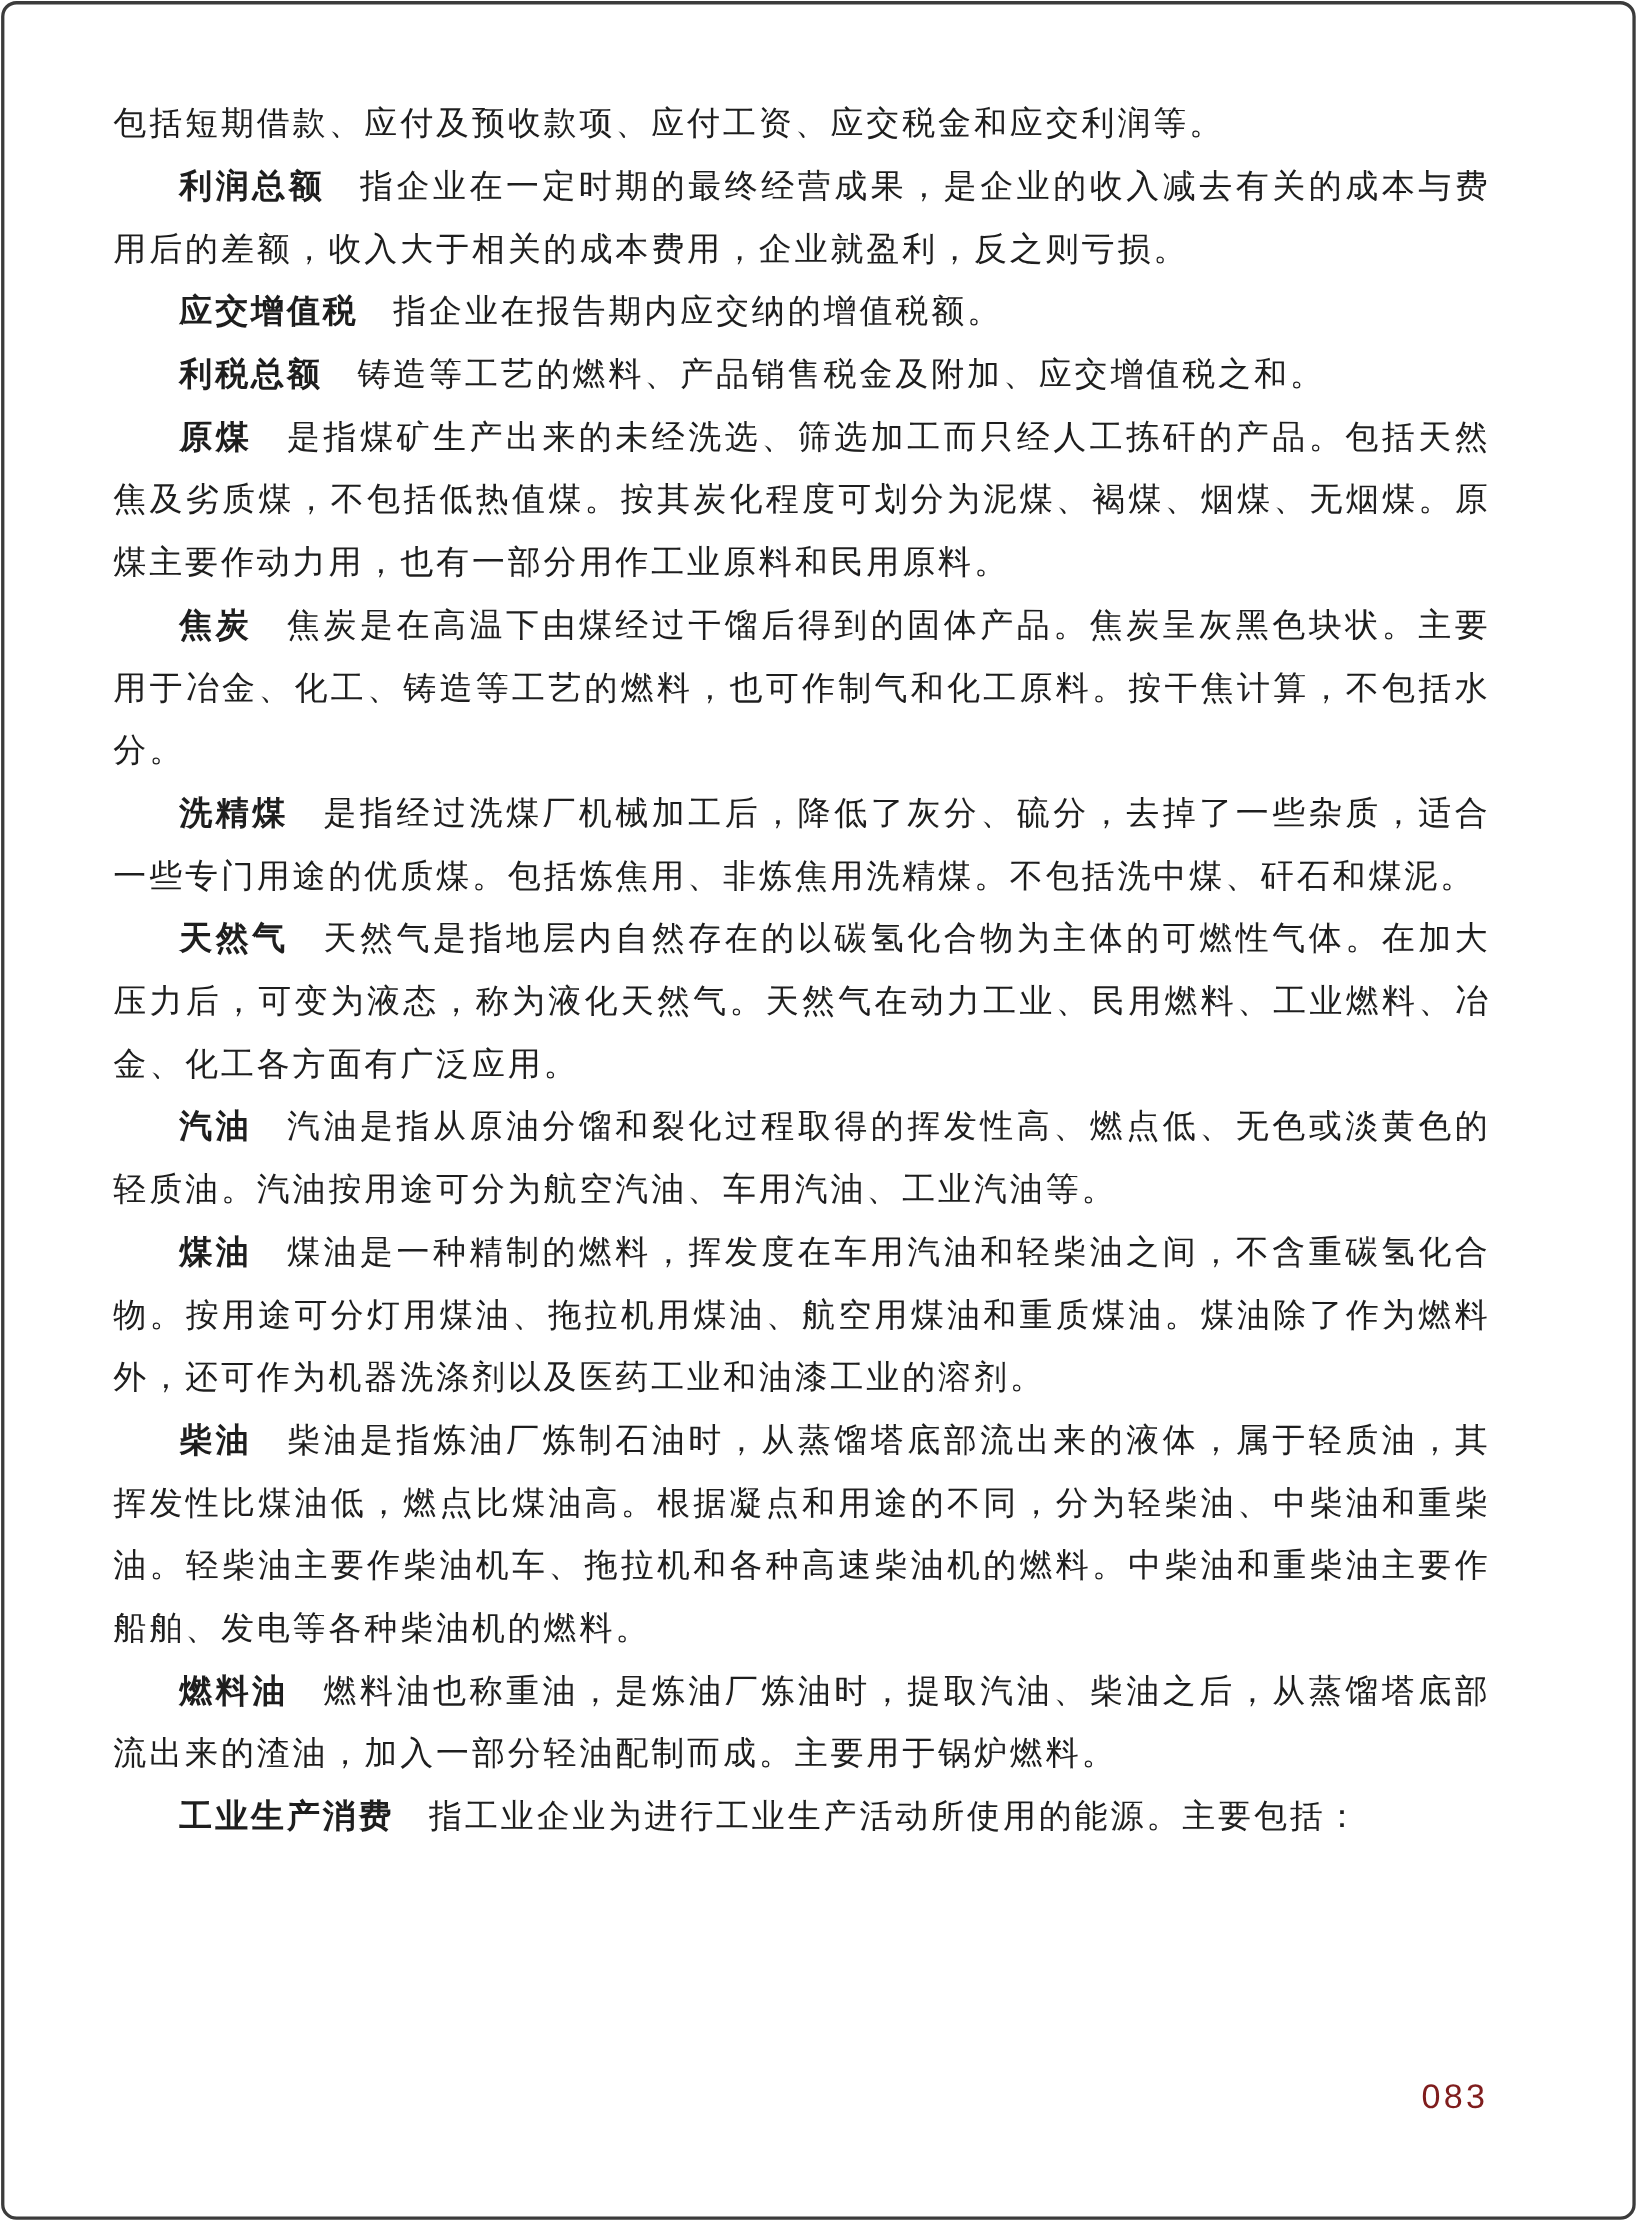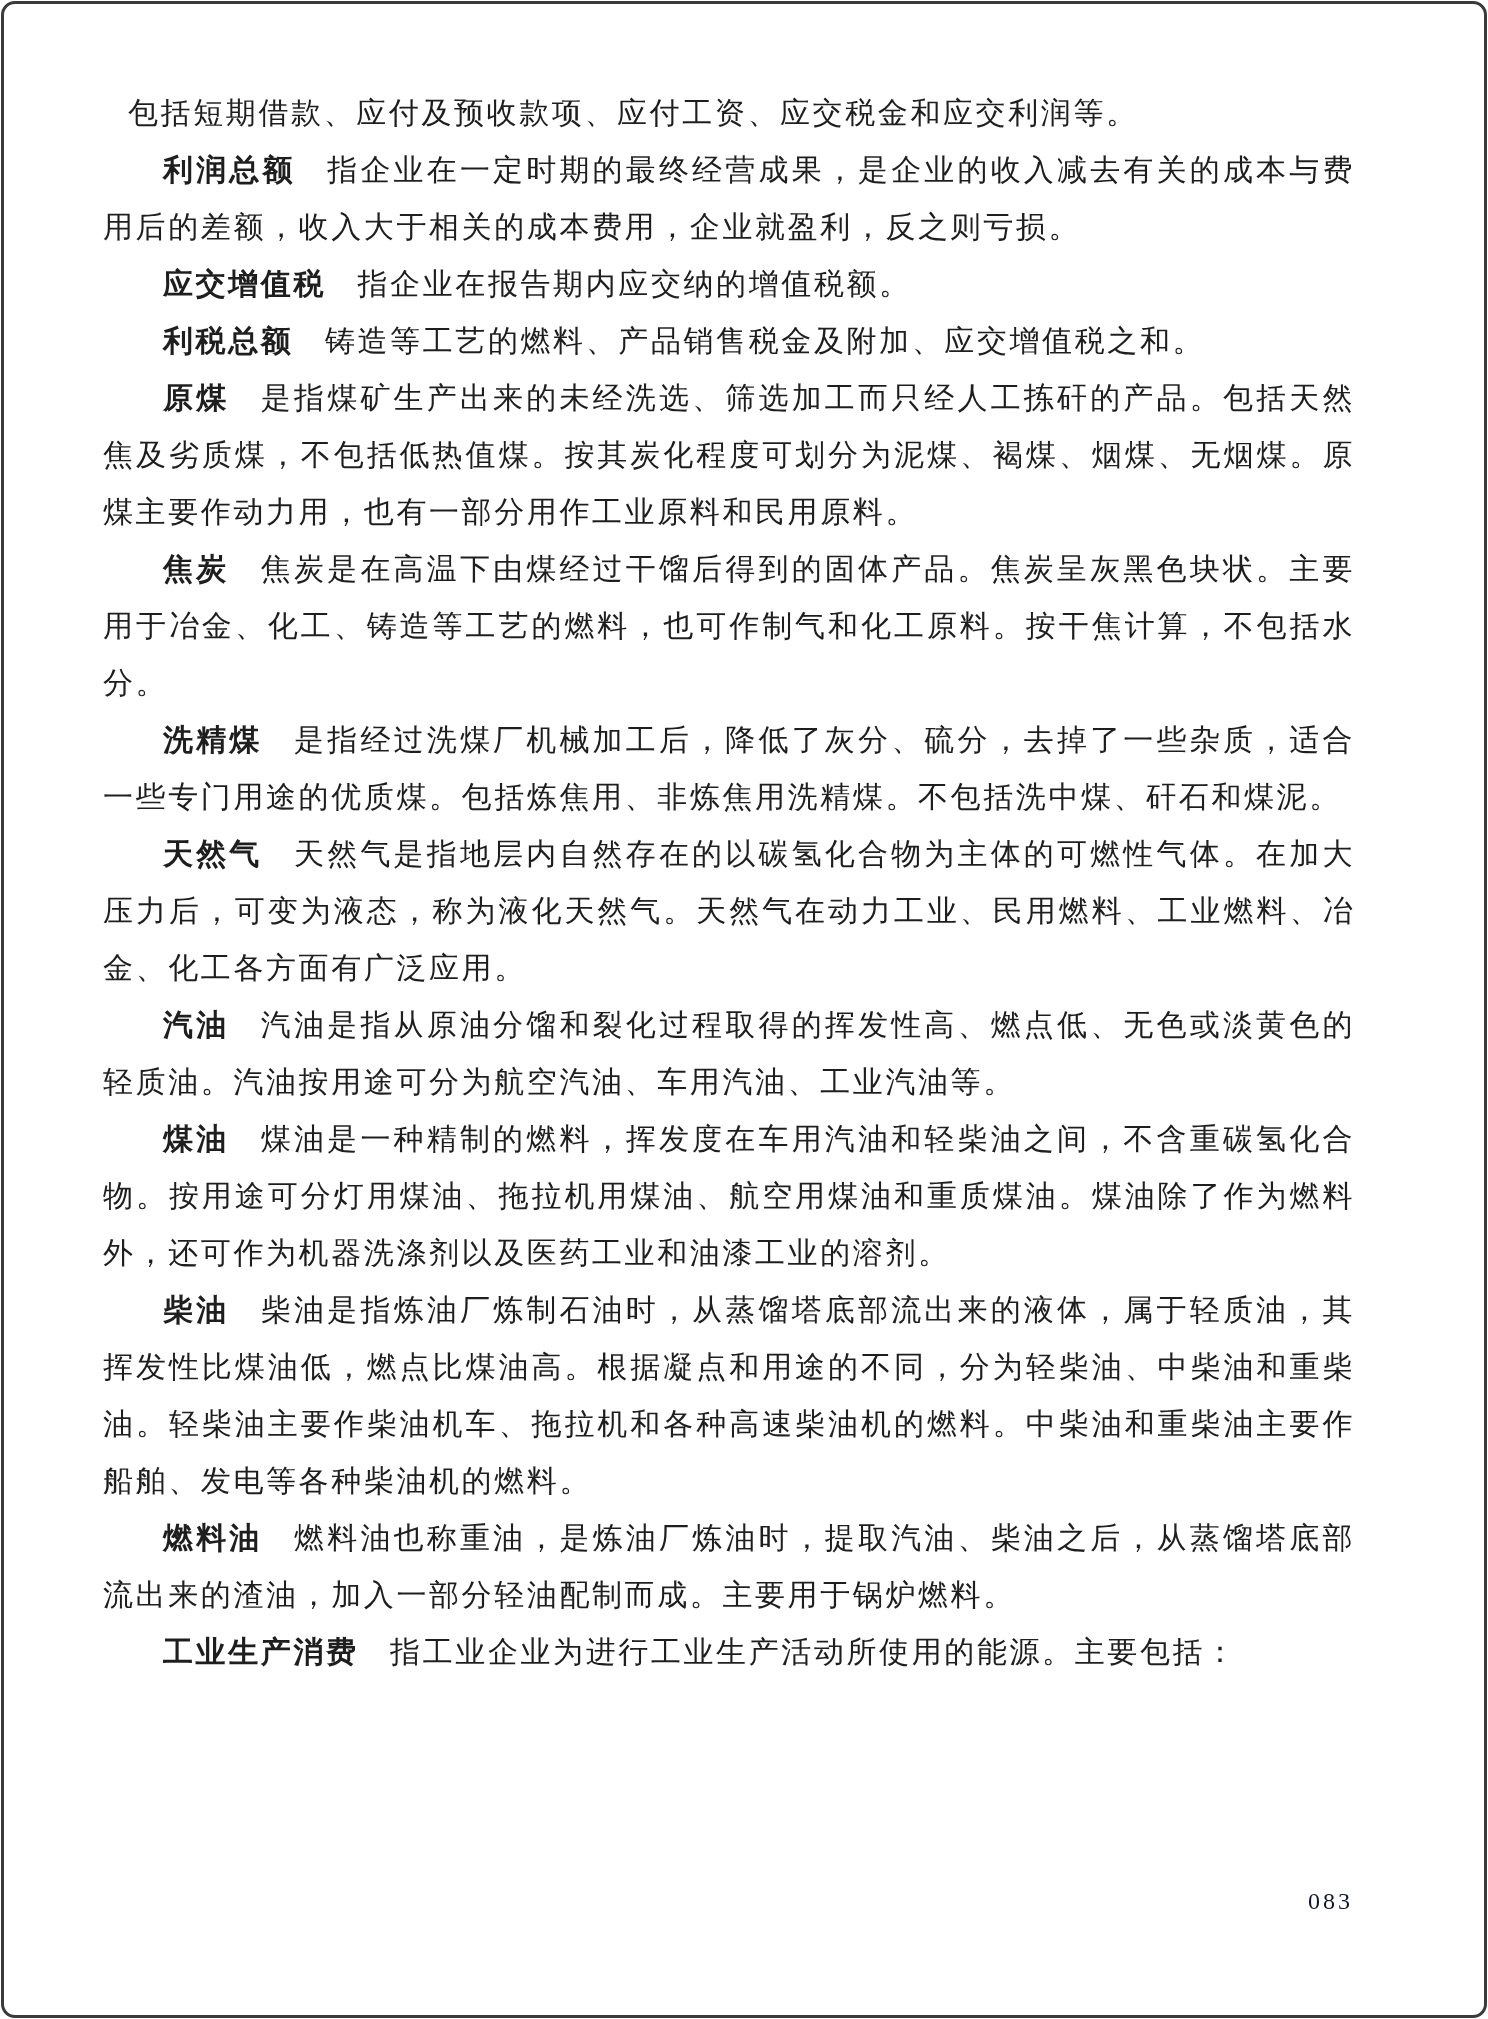--- a/index.html
+++ b/index.html
@@ -32,41 +32,40 @@
     margin: 0;
     font-size: 30px;
     line-height: 57px;
     letter-spacing: 2.6px;
     text-align: justify;
     text-justify: inter-character;
     text-indent: 2em;
   }
   .para.no-indent {
     text-indent: 0;
-    margin-left: 25px;
   }
   .term {
     font-family: "Liberation Sans", "DejaVu Sans", sans-serif;
     font-weight: 700;
     letter-spacing: 2.6px;
     margin-right: 1.05em;
   }
   .term.plain {
     font-family: "Liberation Serif", "DejaVu Serif", serif;
     font-weight: 400;
     margin-right: 0.45em;
   }
   .page-number {
     position: absolute;
     top: 1888px;
     right: 135px;
-    font-size: 24px;
+    font-size: 31px;
     letter-spacing: 3px;
-    color: #0f172a;
-    font-family: Liberation Serif, serif;
+    color: #7f1d1d;
+    font-family: Liberation Sans, sans-serif;
   }
 </style>
 </head>
 <body>
 
 <div class="scan-frame"></div>
 
 <div class="page-body">
 
   <p class="para no-indent"><span>包括短期借款、应付及预收款项、应付工资、应交税金和应交利润等。</span></p>

